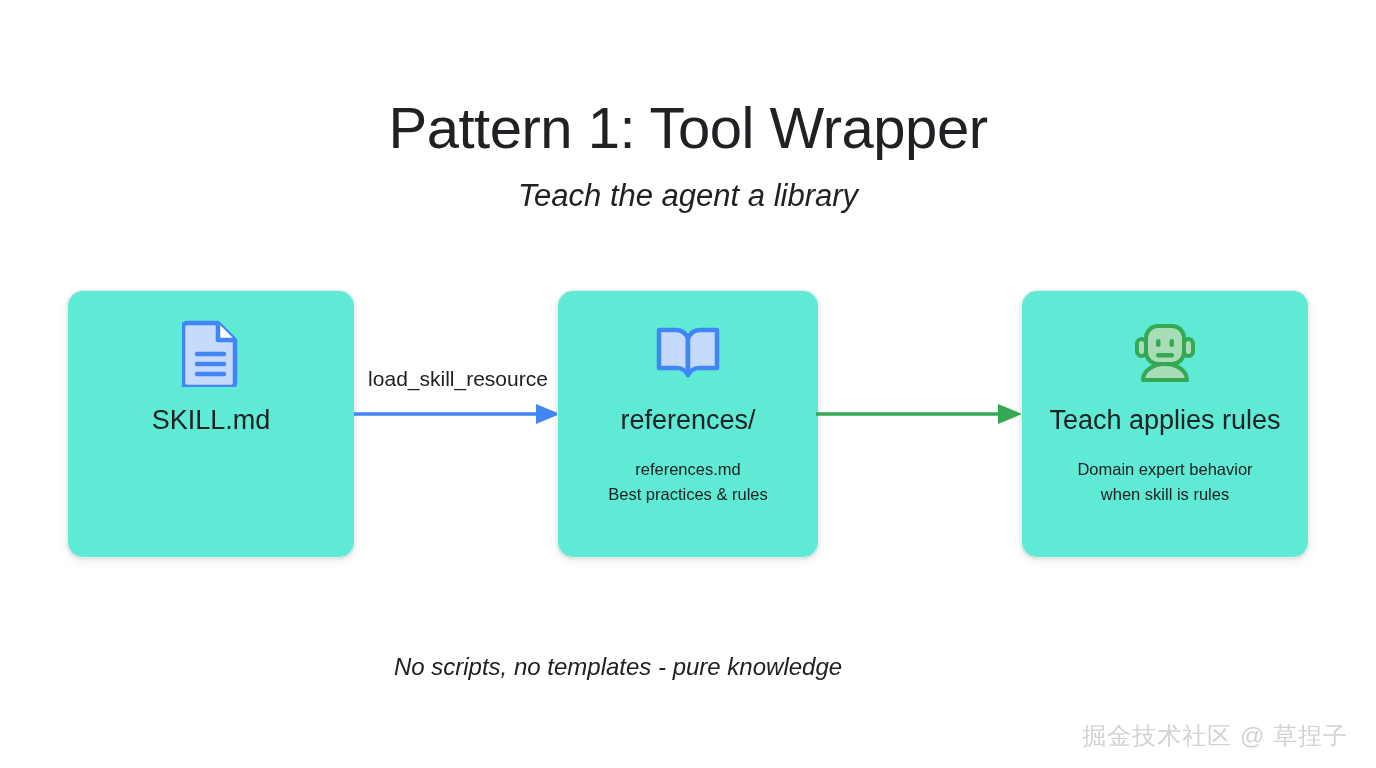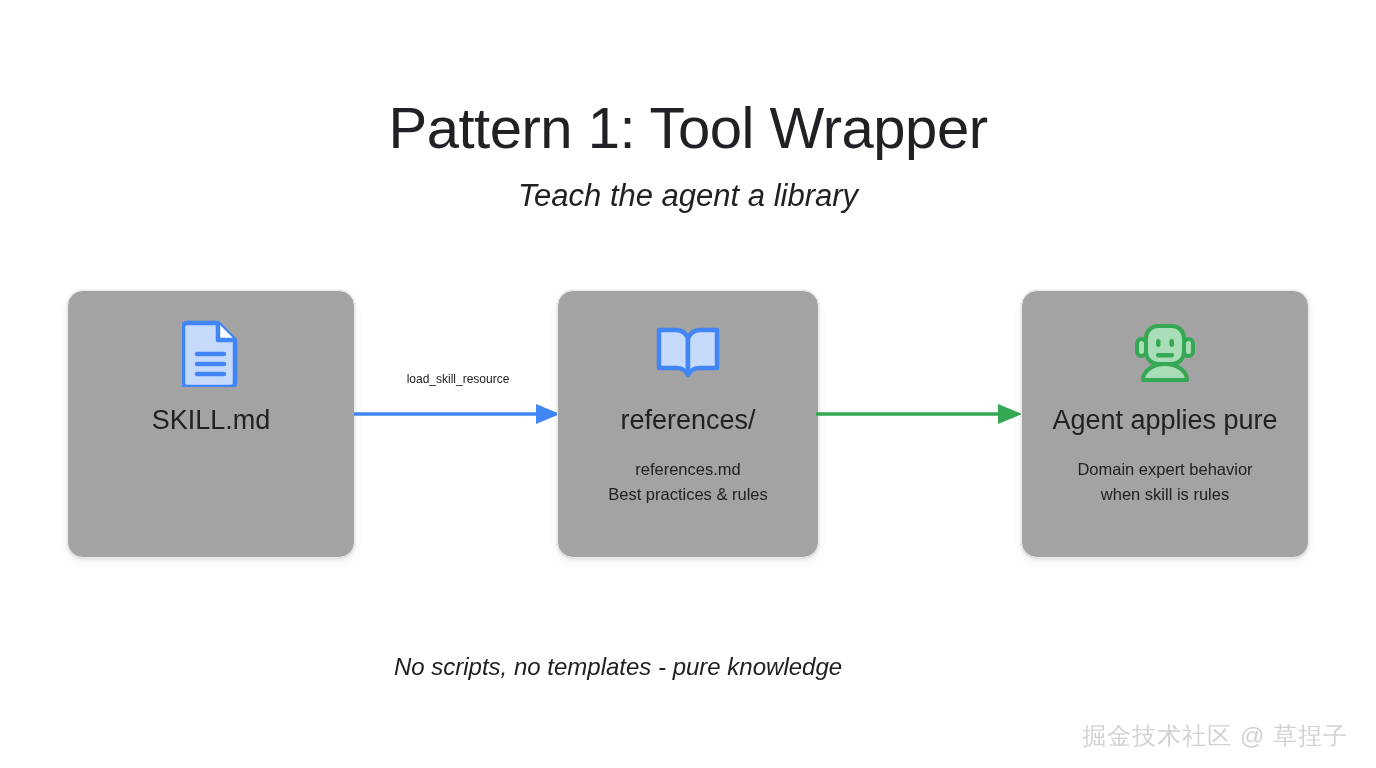--- a/index.html
+++ b/index.html
@@ -49,21 +49,21 @@
     top: 290px;
     left: 0;
     width: 1376px;
     height: 270px;
   }
 
   .card {
     position: absolute;
     top: 0;
     box-sizing: border-box;
-    background: #a3a3a3;
+    background: #5eead4;
     border: 1px solid #ebebeb;
     border-radius: 16px;
     box-shadow: 0 1px 3px rgba(60,64,67,0.14), 0 4px 10px rgba(60,64,67,0.07);
     display: flex;
     flex-direction: column;
     align-items: center;
     padding-top: 26px;
   }
   .card-1 { left: 67px;   width: 288px; height: 268px; }
   .card-2 { left: 557px;  width: 262px; height: 268px; }
@@ -101,21 +101,21 @@
     position: absolute;
     height: 40px;
   }
   .arrow-1 { left: 354px; top: 104px; width: 208px; }
   .arrow-2 { left: 816px; top: 104px; width: 208px; }
 
   .arrow-label {
     position: absolute;
     width: 100%;
     text-align: center;
-    font-size: 12px;
+    font-size: 21px;
     line-height: 22px;
     color: #202124;
     top: -26px;
     white-space: nowrap;
   }
 
   
   .footnote {
     position: absolute;
     top: 650px;
@@ -199,21 +199,21 @@
       <svg width="66" height="66" viewBox="0 0 66 66" aria-hidden="true">
         <rect x="5" y="19" width="9" height="17" rx="4.5" fill="#a8ddb8" stroke="#34a853" stroke-width="4"></rect>
         <rect x="52" y="19" width="9" height="17" rx="4.5" fill="#a8ddb8" stroke="#34a853" stroke-width="4"></rect>
         <rect x="14" y="6" width="38" height="38" rx="12" fill="#a8ddb8" stroke="#34a853" stroke-width="4"></rect>
         <rect x="24" y="19" width="4.5" height="8" rx="2.2" fill="#34a853"></rect>
         <rect x="37.5" y="19" width="4.5" height="8" rx="2.2" fill="#34a853"></rect>
         <rect x="24" y="33" width="18" height="4.5" rx="2.2" fill="#34a853"></rect>
         <path d="M11 60 a22 16 0 0 1 44 0 z" fill="#a8ddb8" stroke="#34a853" stroke-width="4" stroke-linejoin="round"></path>
       </svg>
     </div>
-    <div class="card-title">Agent applies pure</div>
+    <div class="card-title">Teach applies rules</div>
     <div class="card-desc">
       <span class="line">Domain expert behavior</span>
       <span class="line">when skill is rules</span>
     </div>
   </div>
 
 </div>
 
 <div class="footnote">No scripts, no templates - pure knowledge</div>
 

